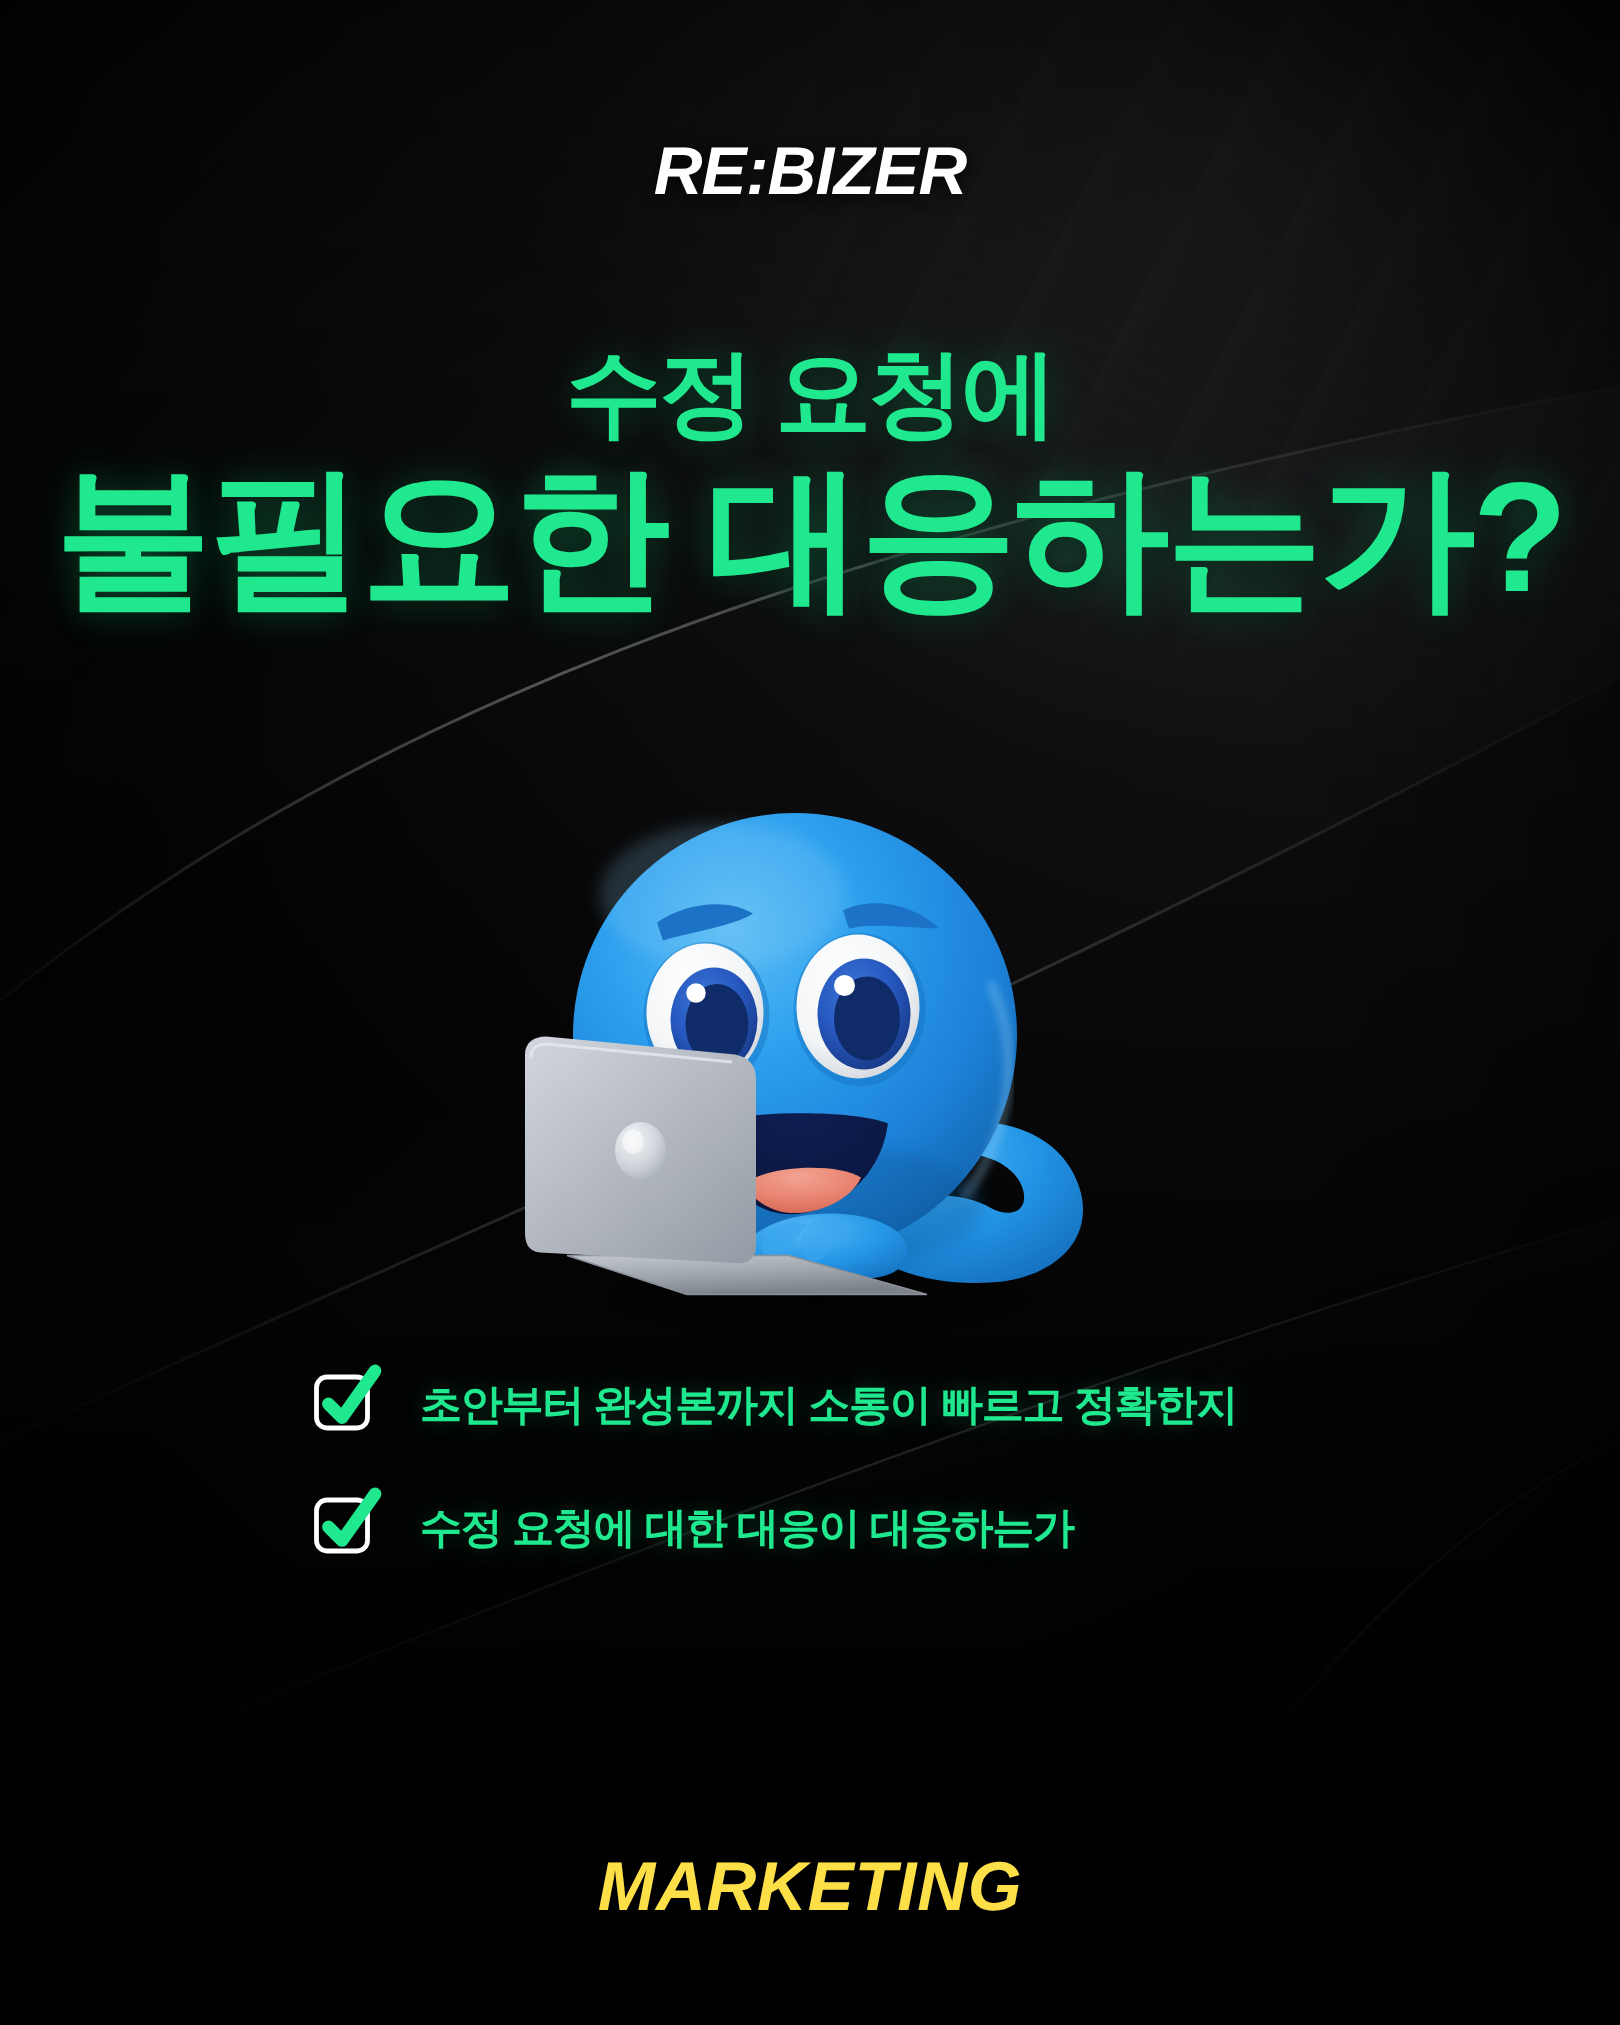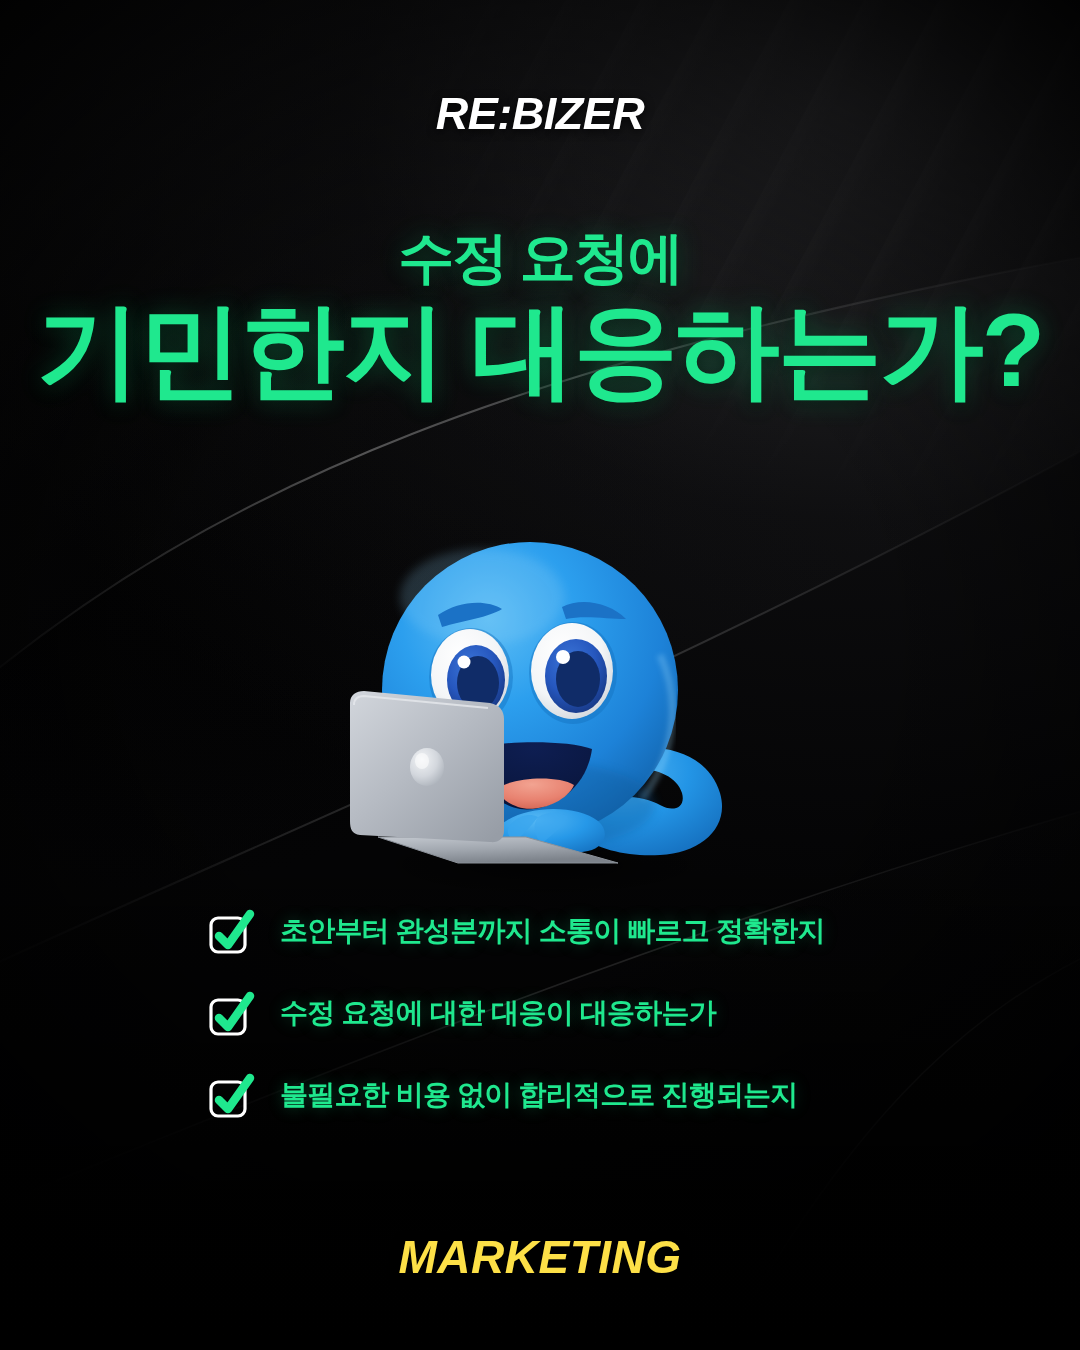--- a/index.html
+++ b/index.html
@@ -68,39 +68,39 @@
     text-align:center; z-index:6;
     color:#1FE88E;
   }
   .headline .line {
     display:block;
     font-weight:bold;
     letter-spacing:-2px;
     text-shadow:0 0 26px rgba(31,232,142,.30), 0 4px 14px rgba(0,0,0,.6);
     white-space:nowrap;
   }
-  .headline .l1 { font-size:56px; line-height:1.08; }
+  .headline .l1 { font-size:64px; line-height:1.08; }
   .headline .l2 { font-size:104px; line-height:1.08; margin-top:6px; }
 
   
   .character {
     position:absolute;
     left:330px; top:505px;
     width:420px; height:400px;
     z-index:5;
   }
   .character svg { display:block; width:420px; height:400px; overflow:visible; }
 
   
   .checklist {
     position:absolute; left:208px; top:912px;
     z-index:6;
     display:flex; flex-direction:column; gap:38px;
   }
-  .check-row { display:flex; align-items:flex-start; gap:28px; }
+  .check-row { display:flex; align-items:flex-end; gap:28px; }
   .check-box {
     width:44px; height:44px; flex:0 0 44px;
     position:relative;
   }
   .check-box svg { display:block; overflow:visible; }
   .check-label {
     font-size:28px; font-weight:bold;
     color:#1FE88E;
     letter-spacing:-0.8px;
     white-space:nowrap;
@@ -160,21 +160,21 @@
     <path d="M700,1390 C 840,1130 960,1010 1120,940" fill="none" stroke="url(#swLine2)" stroke-width="1.4" opacity=".7"></path>
   </svg>
 
   <div class="bg-layer bg-vignette"></div>
   <div class="bg-layer bg-bottomfade"></div>
 
   <div class="logo">RE:BIZER</div>
 
   <div class="headline">
     <span class="line l1">수정 요청에</span>
-    <span class="line l2">기민한지 대응하는가?</span>
+    <span class="line l2">불필요한 대응하는가?</span>
   </div>
 
   <div class="character">
     <svg viewBox="0 0 420 400">
       <defs>
         <radialGradient id="headG" cx="36%" cy="26%" r="82%">
           <stop offset="0%" stop-color="#5CBDF5"></stop>
           <stop offset="36%" stop-color="#2C9FEE"></stop>
           <stop offset="72%" stop-color="#1D82D8"></stop>
           <stop offset="100%" stop-color="#1263AC"></stop>
@@ -312,27 +312,18 @@
     <div class="check-row">
       <span class="check-box">
         <svg width="44" height="44" viewBox="0 0 44 44">
           <rect x="3" y="6" width="34" height="34" rx="7" ry="7" fill="none" stroke="#FFFFFF" stroke-width="3.2"></rect>
           <path d="M11,24 L20,33 L42,2" fill="none" stroke="#1FE88E" stroke-width="8.5" stroke-linecap="round" stroke-linejoin="round"></path>
         </svg>
       </span>
       <span class="check-label">수정 요청에 대한 대응이 대응하는가</span>
     </div>
 
-    <div class="check-row">
-      <span class="check-box">
-        <svg width="44" height="44" viewBox="0 0 44 44">
-          <rect x="3" y="6" width="34" height="34" rx="7" ry="7" fill="none" stroke="#FFFFFF" stroke-width="3.2"></rect>
-          <path d="M11,24 L20,33 L42,2" fill="none" stroke="#1FE88E" stroke-width="8.5" stroke-linecap="round" stroke-linejoin="round"></path>
-        </svg>
-      </span>
-      <span class="check-label">불필요한 비용 없이 합리적으로 진행되는지</span>
-    </div>
 
   </div>
 
   <div class="footer">MARKETING</div>
 
 </div>
 
 </body></html>

